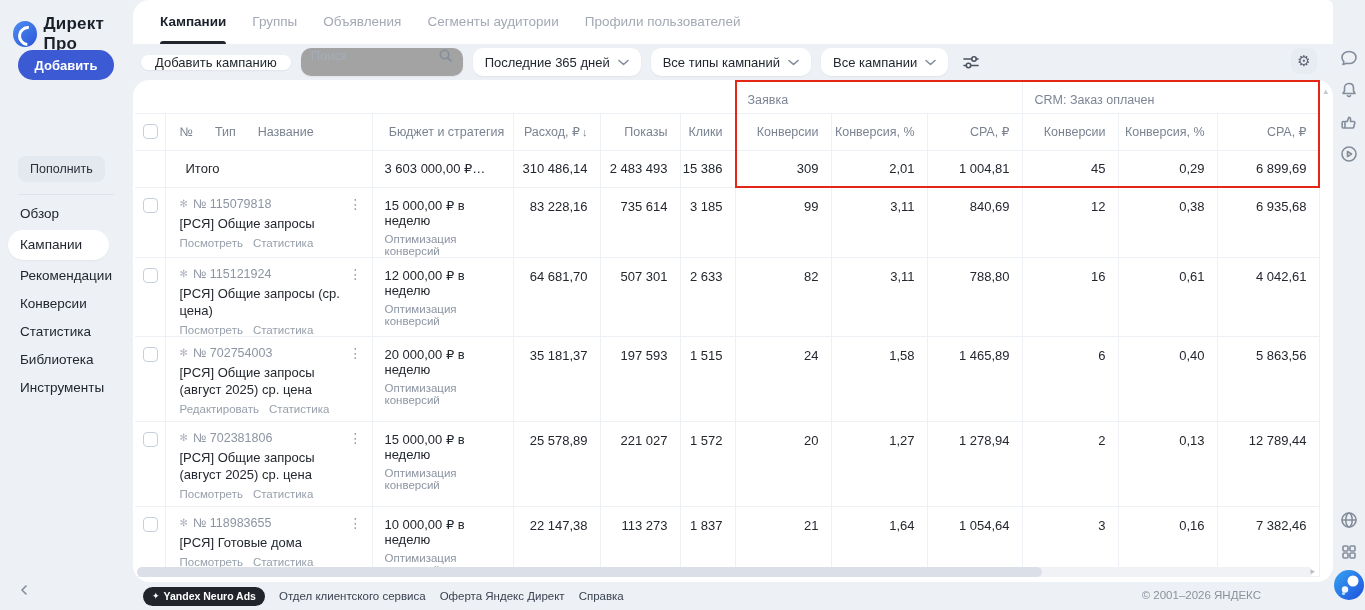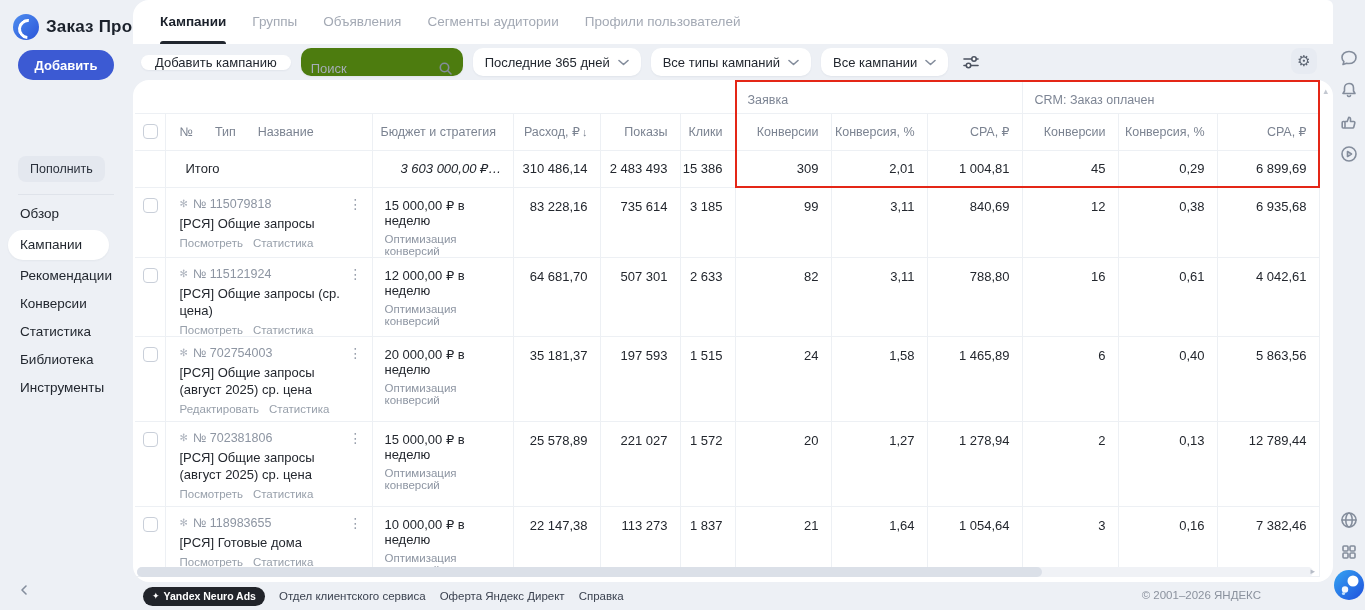--- a/index.html
+++ b/index.html
@@ -23,47 +23,47 @@
   
   .tabs-panel { position:absolute; left:133px; top:0; width:1200px; height:44px; background:#fff; border-radius:16px 6px 0 0; }
   .tabs { display:flex; gap:26px; padding-left:27px; height:44px; align-items:center; }
   .tab { font-size:13.5px; color:#a3a9b4; position:relative; height:44px; line-height:44px; cursor:pointer; white-space:nowrap; }
   .tab.active { color:#1b212b; font-weight:700; }
   .tab.active::after { content:""; position:absolute; left:0; right:0; bottom:0; height:3px; background:#21262e; border-radius:3px 3px 0 0; }
 
   
   .toolbar { position:absolute; left:133px; top:44px; width:1200px; height:36px; display:flex; align-items:center; gap:10px; padding-left:8px; }
   .tb-btn { height:15px; padding:0 14px; background:#fff; border:none; border-radius:10px; font-size:13px; color:#22272f; font-family:inherit; cursor:pointer; box-shadow:0 1px 2px rgba(40,50,80,.06); }
-  .tb-search { height:28px; width:162px; background:#4d7c0f; border-radius:10px; display:flex; align-items:flex-end; padding:0 10px; box-shadow:0 1px 2px rgba(40,50,80,.06); }
+  .tb-search { height:28px; width:162px; background:#a3a3a3; border-radius:10px; display:flex; align-items:flex-start; padding:0 10px; box-shadow:0 1px 2px rgba(40,50,80,.06); }
   .tb-search input { flex:1; border:none; outline:none; font-size:13px; font-family:inherit; color:#22272f; min-width:0; background:transparent; }
   .tb-search input::placeholder { color:#a6acb7; }
   .tb-select { height:28px; padding:0 12px; background:#fff; border-radius:10px; display:flex; align-items:center; gap:8px; font-size:13px; color:#22272f; cursor:pointer; box-shadow:0 1px 2px rgba(40,50,80,.06); white-space:nowrap; }
   .icon-btn { width:26px; height:26px; display:flex; align-items:center; justify-content:center; cursor:pointer; border-radius:8px; }
   .gear-btn { position:absolute; right:16px; top:4px; width:26px; height:26px; background:#e7ebf2; border-radius:8px; display:flex; align-items:center; justify-content:center; font-size:15px; color:#5d6573; cursor:pointer; }
 
   
   .table-panel { position:absolute; left:133px; top:80px; width:1200px; height:502px; background:#fff; border-radius:16px; }
   table { border-collapse:collapse; table-layout:fixed; width:1184px; margin-left:2px; }
   th,td { border-bottom:1px solid #edf0f4; border-right:1px solid #edf0f4; vertical-align:top; }
   td:last-child, th:last-child { border-right:1px solid #edf0f4; }
   thead .g-row th { height:33px; font-weight:400; font-size:12.5px; color:#7d8594; text-align:left; padding:7px 0 0 12px; vertical-align:middle; border-right:none; }
   thead .g-row th.g-label { border-left:1px solid #edf0f4; }
   thead .h-row th { height:37px; font-weight:400; font-size:12.5px; color:#7b8391; vertical-align:middle; }
   .h-name { text-align:left; padding-left:14px; }
   .h-name span { margin-right:22px; }
-  .h-left { text-align:left; padding-left:8px; }
+  .h-left { text-align:center; padding-left:8px; }
   .h-num { text-align:right; padding-right:12px; }
   .cell-check { width:30px; padding:10px 0 0 8px; }
   .checkbox { width:15px; height:15px; border:1.5px solid #c9cfd9; border-radius:4px; background:#fff; cursor:pointer; }
   .h-check { vertical-align:middle; padding:0 0 0 8px; }
   td.num { text-align:right; padding:11px 12px 0 0; font-size:13px; color:#23272e; }
   .total-row td { vertical-align:middle; height:37px; font-size:13px; color:#23272e; }
   .total-row td.num { padding-top:0; }
   .total-label { padding-left:20px; }
-  .total-budget { padding-left:28px;font-style:italic; }
+  .total-budget { padding-left:12px; }
   .cell-name { position:relative; padding:9px 10px 0 14px; }
   .row-line1 { display:flex; align-items:center; gap:5px; font-size:12.5px; color:#8d95a2; }
   .status-glyph { font-size:10px; color:#b0b6c0; }
   .kebab { position:absolute; right:9px; top:9px; color:#9aa1ad; font-size:14px; cursor:pointer; line-height:14px; }
   .row-name { font-size:13px; color:#23272e; margin-top:4px; line-height:17px; padding-right:18px; }
   .row-actions { margin-top:5px; display:flex; gap:10px; }
   .row-actions a { font-size:11.5px; color:#98a0ab; text-decoration:none; cursor:pointer; }
   .cell-budget { padding:10px 10px 0 12px; }
   .budget-line { font-size:13px; color:#23272e; }
   .strategy-line { font-size:11.5px; color:#8d95a2; margin-top:5px; }
@@ -90,21 +90,21 @@
   .rail-icon { position:absolute; left:4px; width:24px; height:24px; display:flex; align-items:center; justify-content:center; cursor:pointer; }
   .fab { position:absolute; left:1px; top:570px; width:30px; height:30px; border-radius:50%; background:linear-gradient(135deg,#35a4f2,#1f50dd); cursor:pointer; }
   svg.ic { stroke:#848d9c; fill:none; stroke-width:1.6; stroke-linecap:round; stroke-linejoin:round; }
 </style>
 </head>
 <body>
 
 <div class="sidebar">
   <div class="logo">
     <div class="logo-icon"></div>
-    <div class="logo-text">Заказ Про</div>
+    <div class="logo-text">Директ Про</div>
   </div>
   <button class="btn-add">Добавить</button>
   <button class="btn-topup">Пополнить</button>
   <div class="side-divider"></div>
   <div class="side-menu">
     <div class="side-item">Обзор</div>
     <div class="side-item active">Кампании</div>
     <div class="side-item">Рекомендации</div>
     <div class="side-item">Конверсии</div>
     <div class="side-item">Статистика</div>

